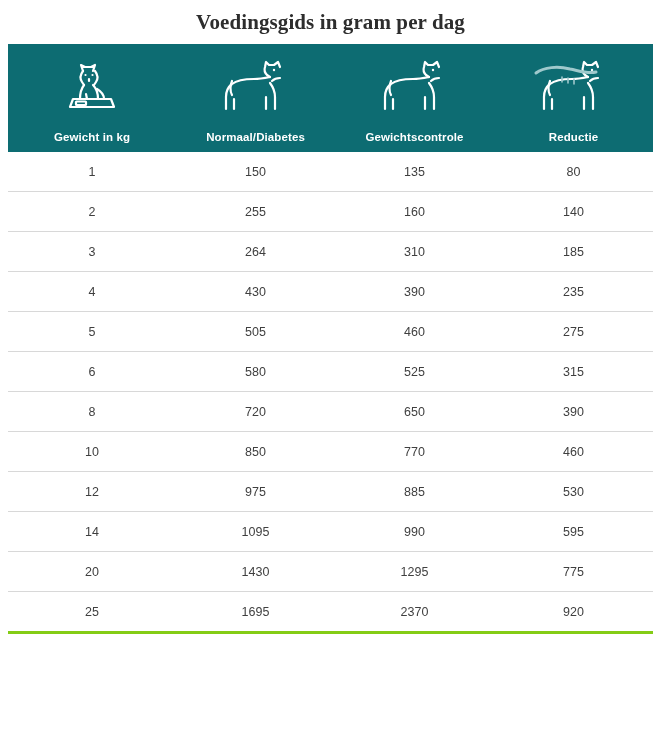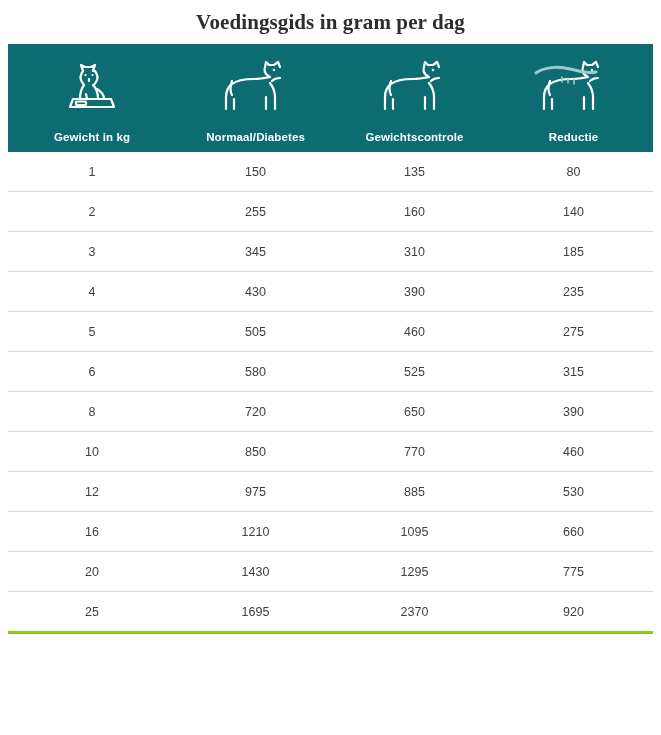--- a/index.html
+++ b/index.html
@@ -189,21 +189,21 @@
         <td>80</td>
       </tr>
       <tr>
         <td>2</td>
         <td>255</td>
         <td>160</td>
         <td>140</td>
       </tr>
       <tr>
         <td>3</td>
-        <td>345</td>
+        <td>264</td>
         <td>310</td>
         <td>185</td>
       </tr>
       <tr>
         <td>4</td>
         <td>430</td>
         <td>390</td>
         <td>235</td>
       </tr>
       <tr>
@@ -230,24 +230,24 @@
         <td>770</td>
         <td>460</td>
       </tr>
       <tr>
         <td>12</td>
         <td>975</td>
         <td>885</td>
         <td>530</td>
       </tr>
       <tr>
-        <td>16</td>
-        <td>1210</td>
+        <td>14</td>
         <td>1095</td>
-        <td>660</td>
+        <td>990</td>
+        <td>595</td>
       </tr>
       <tr>
         <td>20</td>
         <td>1430</td>
         <td>1295</td>
         <td>775</td>
       </tr>
       <tr>
         <td>25</td>
         <td>1695</td>

